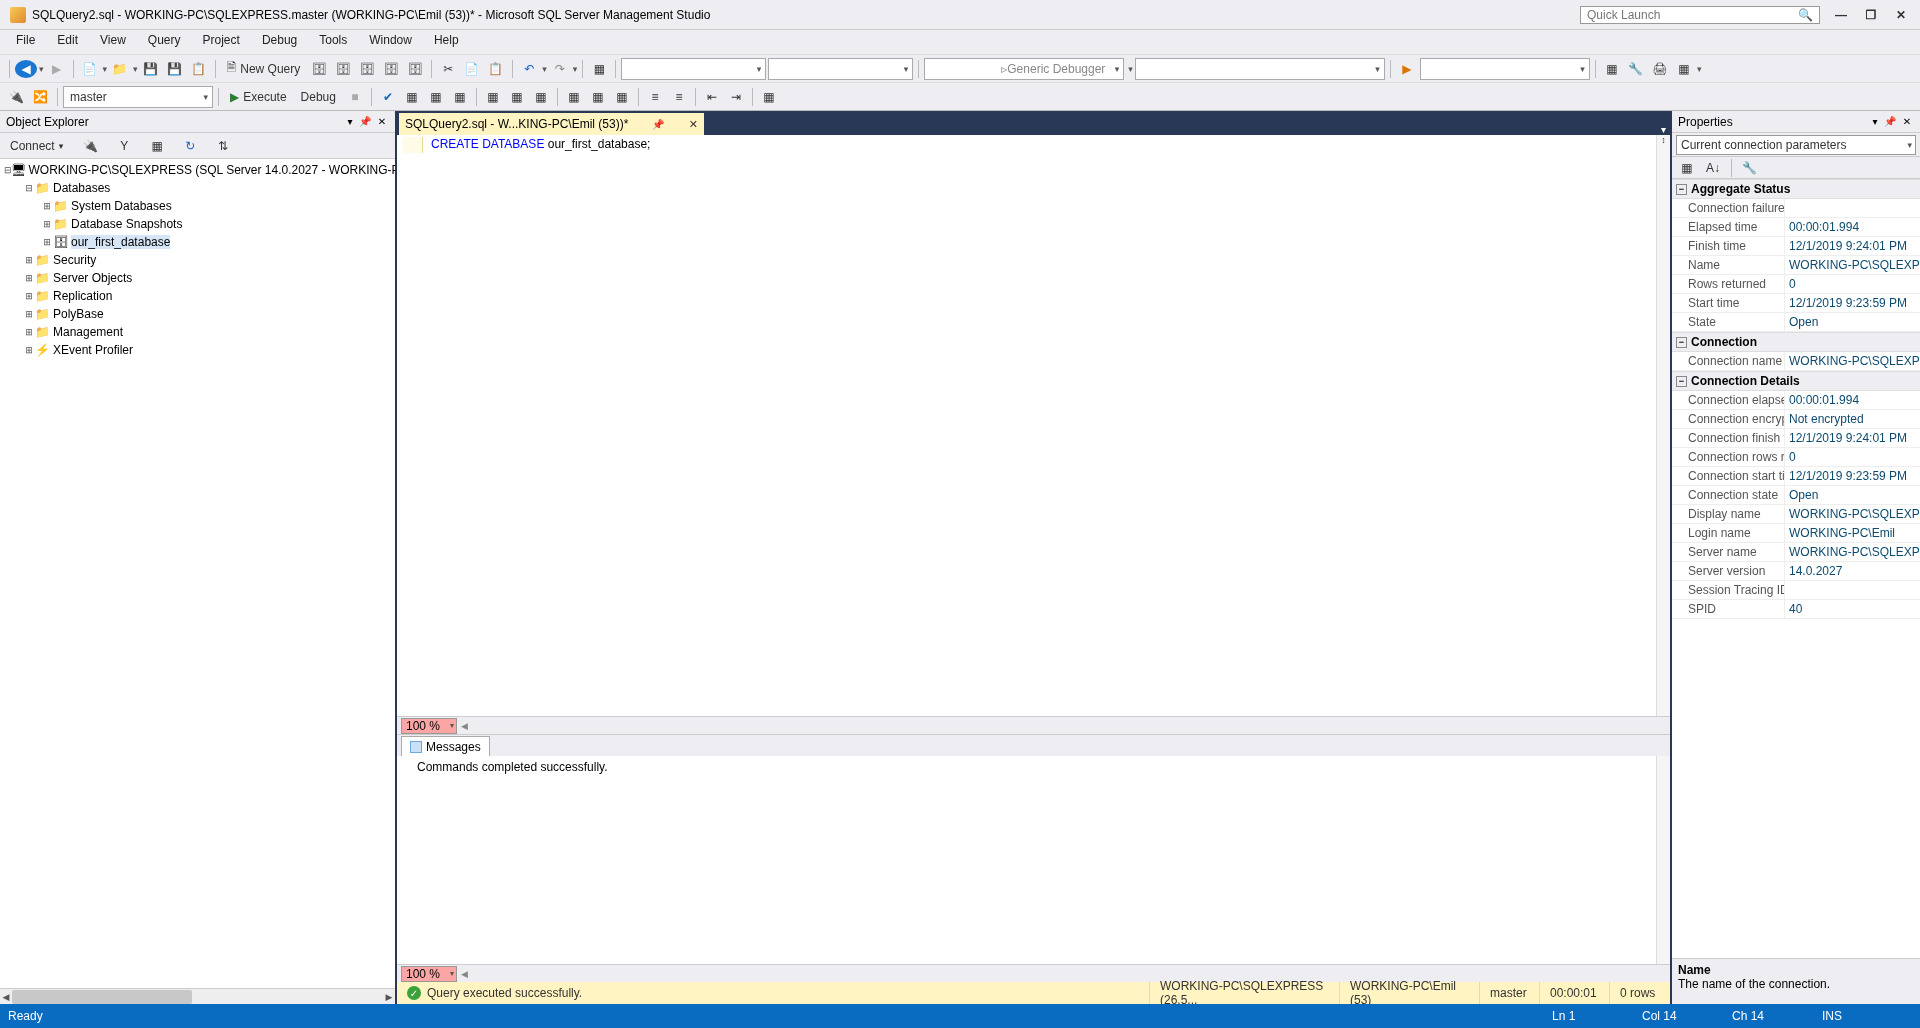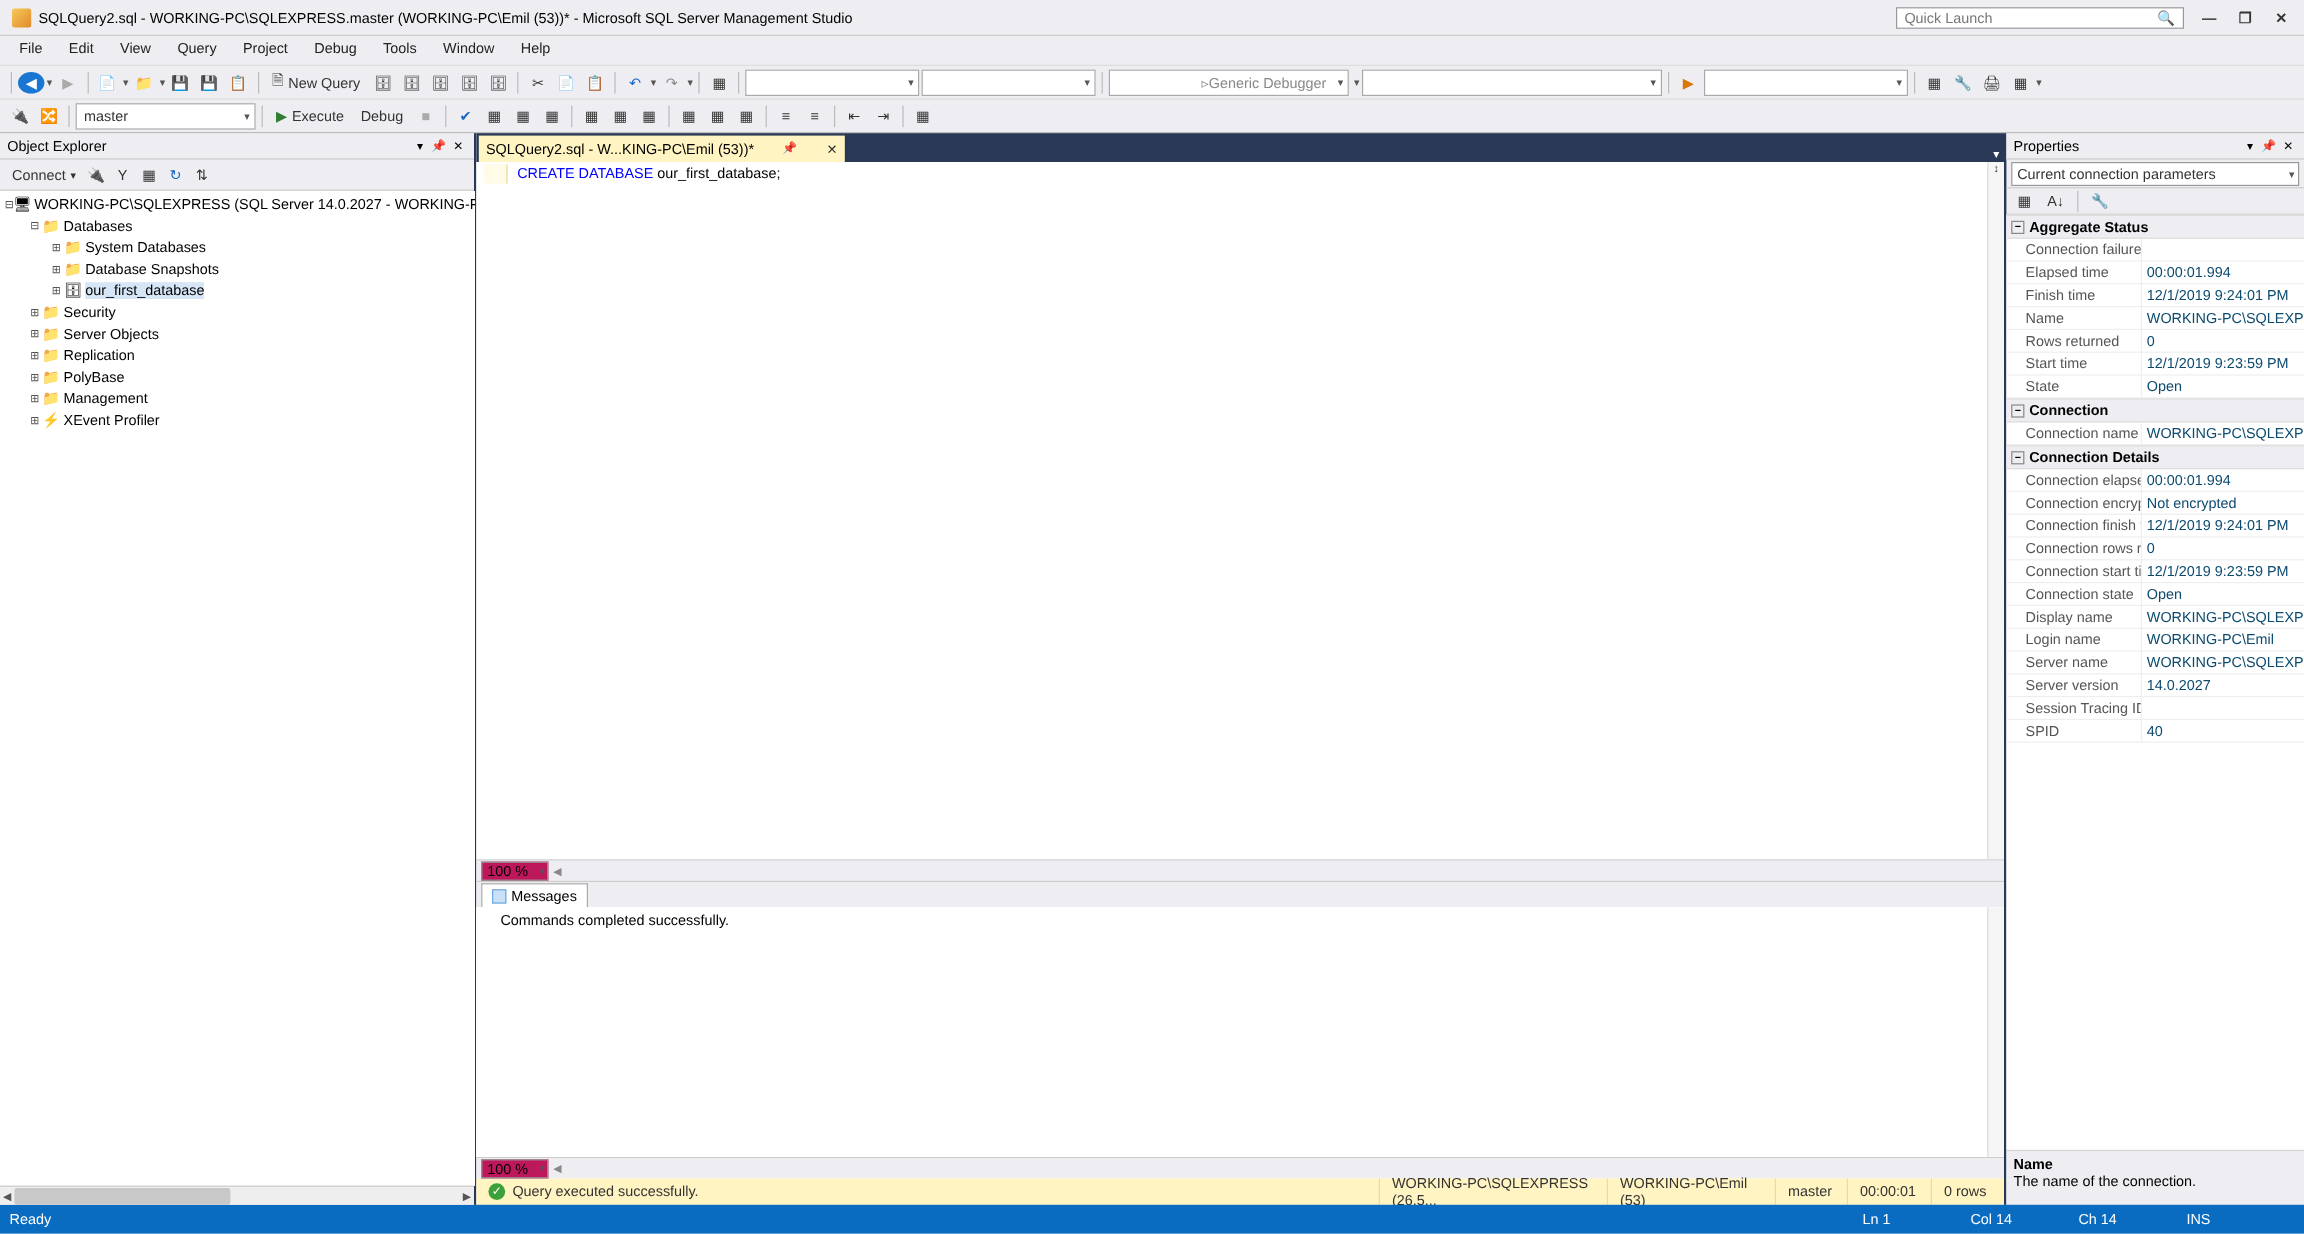--- a/index.html
+++ b/index.html
@@ -31,21 +31,21 @@
 .tselect.w3 { width: 200px; justify-content: flex-end; color: #888;}
 .tselect.w4 { width: 250px; }
 .tselect.w5 { width: 170px; }
 
 
 .main { flex: 1; display: flex; min-height: 0; background: #293955; border-top: 1px solid #bbb;}
 .panel { background: #eeeef2; display: flex; flex-direction: column; }
 .panel-hdr { height: 22px; background: #eeeef2; color: #000; display: flex; align-items: center; padding: 0 6px; border-bottom: 1px solid #ccc; position: relative; }
 .panel-hdr .pactions { display: flex; gap: 2px; margin-left: auto; }
 .panel-hdr .pactions span { width: 14px; text-align: center; cursor: pointer; font-size: 10px;}
-.panel-sub { height: 26px; display: flex; align-items: center; padding: 0 4px; gap: 0; background: #eeeef2; border-bottom: 1px solid #ccc; }
+.panel-sub { height: 26px; display: flex; align-items: center; padding: 0 4px; gap: 11px; background: #eeeef2; border-bottom: 1px solid #ccc; }
 
 
 .objexp { width: 397px; border-right: 2px solid #293955; }
 .tree { flex: 1; background: #fff; overflow: auto; padding: 2px 0; }
 .tnode { display: flex; align-items: center; height: 18px; white-space: nowrap; cursor: pointer; }
 .tnode .tw { display:inline-block; width: 14px; text-align: center; color: #555; font-size: 9px; }
 .tnode .ticon { width: 14px; height: 14px; margin-right: 3px; display: inline-flex; align-items:center; justify-content:center; }
 .tnode .tlabel { color: #000; }
 .tnode.sel .tlabel { background: #d6e6f6; }
 .hscroll { height: 16px; background: #eee; border-top: 1px solid #ccc; position: relative; }
@@ -61,21 +61,21 @@
 .tab .close { color: #333; cursor: pointer; font-size: 11px;}
 .tabstrip .more { position: absolute; right: 4px; color: #fff; font-size: 10px; cursor:pointer; }
 .editor-wrap { flex: 1; display: flex; flex-direction: column; min-height: 0; }
 .editor { flex: 1; background: #fff; font-family: Consolas, monospace; font-size: 13px; padding: 2px 0 2px 6px; position: relative; overflow:auto; }
 .editor .line { white-space: pre; }
 .editor .mark { display:inline-block; width: 20px; background: #fffbe6; border-right: 1px solid #e6da8f; height: 16px; vertical-align: top; margin-right: 8px;}
 .editor .kw { color: #0000ff; }
 .editor .right-strip { position: absolute; right:0; top:0; bottom:0; width: 14px; background: #f5f5f5; border-left: 1px solid #ddd;}
 .editor .right-strip .tog { height: 14px; text-align:center; color:#333; font-size:9px; cursor:pointer;}
 .zoombar { height: 18px; background: #eeeef2; border-top: 1px solid #ccc; display: flex; align-items: center; padding: 0 4px; gap: 4px; }
-.zoombar .zsel { height: 16px; border: 1px solid #999; background: #be185d; padding: 0 16px 0 4px; display:flex; align-items:center; position:relative;}
+.zoombar .zsel { height: 16px; border: 1px solid #999; background: #fca5a5; padding: 0 16px 0 4px; display:flex; align-items:center; position:relative;}
 .zoombar .zsel::after { content:"▾"; position:absolute; right:2px; font-size:8px; color:#555;}
 
 
 .msgtabs { height: 22px; background: #eeeef2; display:flex; align-items:flex-end; border-top:1px solid #ccc; padding-left: 4px;}
 .msgtab { height: 20px; border: 1px solid #aaa; border-bottom: none; background:#fff; padding: 0 8px; display:flex; align-items:center; gap:4px; cursor:pointer;}
 .msgtab .ic { width:12px; height:12px; background:#c9e0f7; border:1px solid #6fa8dc;}
 .msgs { flex: 0 0 270px; display:flex; flex-direction:column; }
 .msgbody { flex:1; background:#fff; font-family: Consolas, monospace; font-size:12px; padding: 4px 10px; position:relative; overflow:auto;}
 .msgbody .right-strip { position: absolute; right:0; top:0; bottom:0; width: 14px; background: #f5f5f5; border-left: 1px solid #ddd;}
 .statusbar-q { height: 22px; background: #fff4c2; display:flex; align-items:center; font-size:12px; color:#333;}

